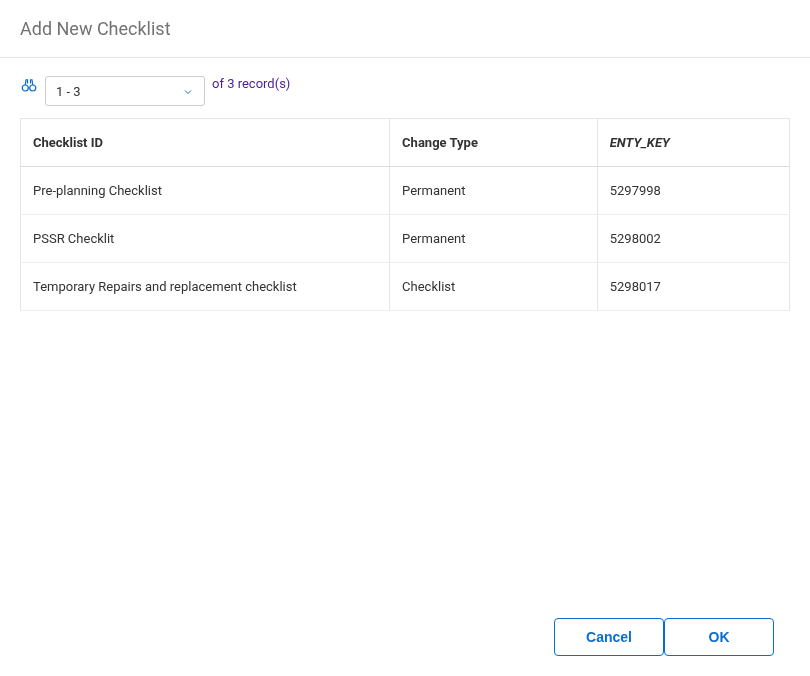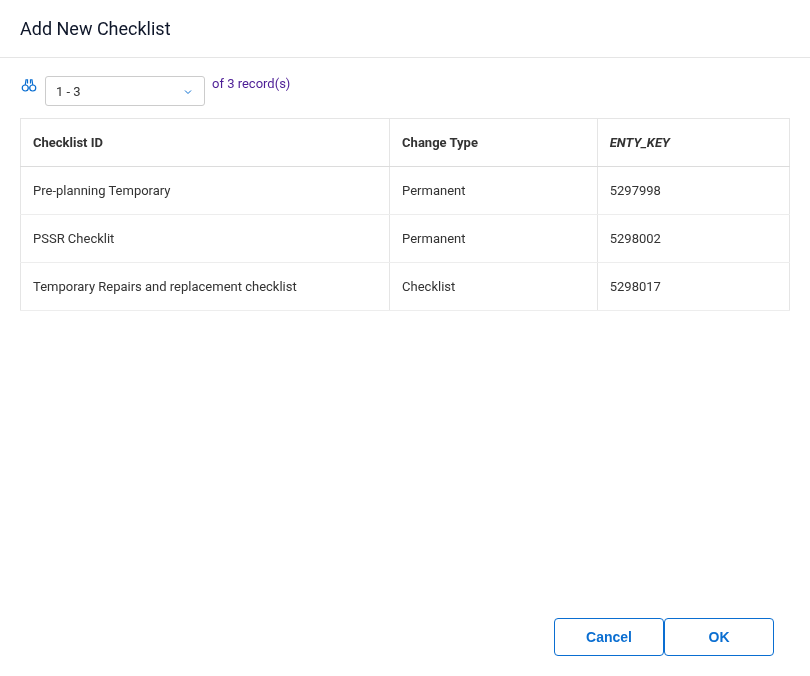--- a/index.html
+++ b/index.html
@@ -16,21 +16,21 @@
       height: 676px;
       position: relative;
     }
     .dialog-header {
       padding: 18px 20px;
       border-bottom: 1px solid #e5e5e5;
     }
     .dialog-title {
       font-size: 18px;
       font-weight: 400;
-      color: #0f172a;
+      color: #737373;
     }
     .toolbar {
       display: flex;
       align-items: flex-start;
       padding: 18px 20px 12px 20px;
       gap: 7px;
     }
     .binoculars-icon {
       width: 18px;
       height: 18px;
@@ -153,21 +153,21 @@
   <table>
     <thead>
       <tr>
         <th class="col-id">Checklist ID</th>
         <th class="col-type">Change Type</th>
         <th class="col-key">ENTY_KEY</th>
       </tr>
     </thead>
     <tbody>
       <tr>
-        <td>Pre-planning Temporary</td>
+        <td>Pre-planning Checklist</td>
         <td>Permanent</td>
         <td>5297998</td>
       </tr>
       <tr>
         <td>PSSR Checklit</td>
         <td>Permanent</td>
         <td>5298002</td>
       </tr>
       <tr>
         <td>Temporary Repairs and replacement checklist</td>

